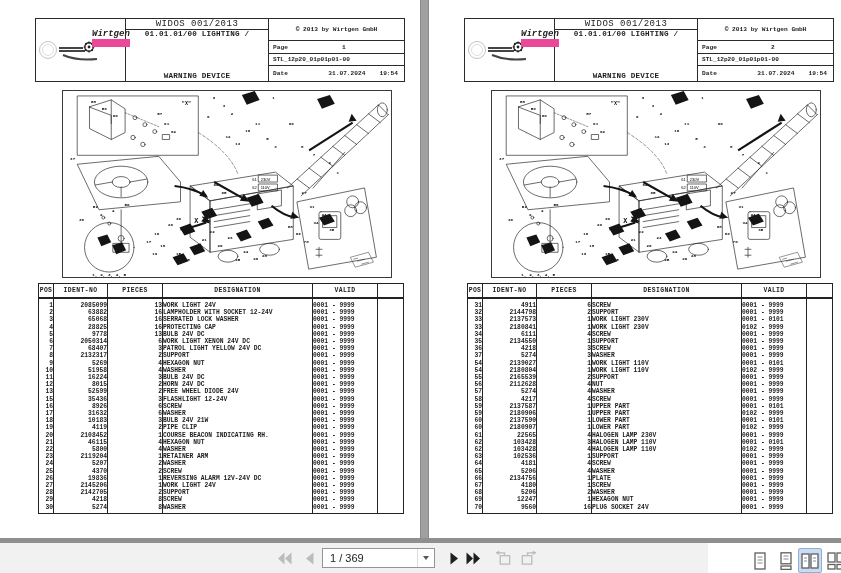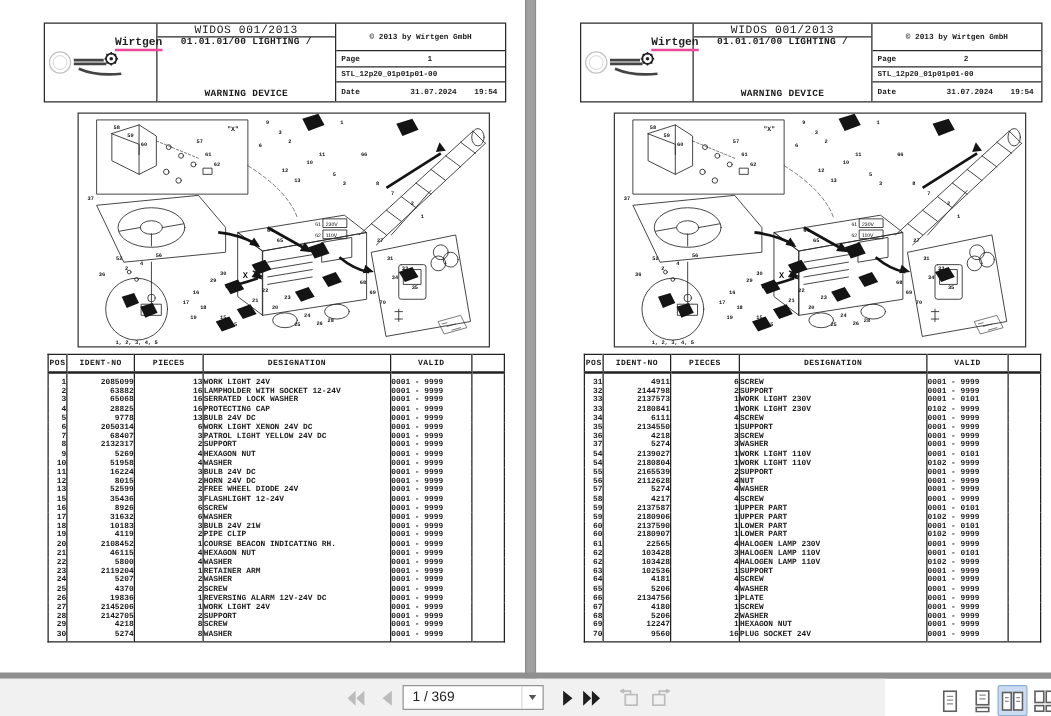--- a/index.html
+++ b/index.html
@@ -10,21 +10,21 @@
   .page{position:absolute;top:0;height:539px;background:#fff;}
   #page-slot-0{left:0;width:420px;}
   #page-slot-1{left:429px;width:412px;}
   .page-sep{position:absolute;left:420px;top:0;width:9px;height:543px;background:#a0a0a0;
     border-left:1px solid #8a8a8a;border-right:1px solid #8a8a8a;box-sizing:border-box;}
   .bottom-bar{position:absolute;left:0;top:538px;width:841px;height:5px;background:#8f8f8f;}
   
   .sheet{position:relative;width:100%;height:100%;color:#1c1c1c;}
   .hdr-box{position:absolute;left:35px;top:18px;width:370px;height:64px;border:1.5px solid #2a2a2a;box-sizing:border-box;display:flex;font-family:"Liberation Mono",monospace;}
   .hdr-logo-cell{width:90px;border-right:1.5px solid #2a2a2a;box-sizing:border-box;position:relative;display:flex;align-items:center;justify-content:center;}
-  .brand-text{font-weight:bold;font-size:9px;color:#222;border-bottom:2px solid #ec4899;line-height:10px;}
+  .brand-text{font-weight:bold;font-style:italic;font-size:9px;color:#222;border-bottom:8px solid #ec4899;line-height:10px;}
   .hdr-mid-cell{width:143px;border-right:1.5px solid #2a2a2a;box-sizing:border-box;display:flex;flex-direction:column;}
   .doc-title{height:23px;border-bottom:1.5px solid #2a2a2a;display:flex;align-items:center;justify-content:center;font-weight:normal;font-size:9px;letter-spacing:.5px;}
   .section-title{flex:1;display:flex;flex-direction:column;align-items:center;justify-content:center;font-weight:bold;font-size:7.6px;line-height:9.5px;text-align:center;letter-spacing:.2px;gap:32px;}
   .hdr-right-cell{flex:1;display:flex;flex-direction:column;}
   .copyright-row{height:21px;border-bottom:1.5px solid #2a2a2a;display:flex;align-items:center;justify-content:center;font-weight:bold;font-size:6.2px;}
   .page-row{height:13px;border-bottom:1px solid #2a2a2a;display:flex;align-items:center;font-weight:bold;font-size:6.2px;padding:0 4px;box-sizing:border-box;}
   .page-row .pnum{flex:1;text-align:center;}
   .file-row{height:12px;border-bottom:1px solid #2a2a2a;display:flex;align-items:center;font-weight:bold;font-size:6.1px;padding:0 4px;box-sizing:border-box;}
   .date-row{flex:1;display:flex;align-items:center;font-weight:bold;font-size:6.2px;padding:0 4px;box-sizing:border-box;gap:14px;}
   .date-row .dval{margin-left:auto;}

